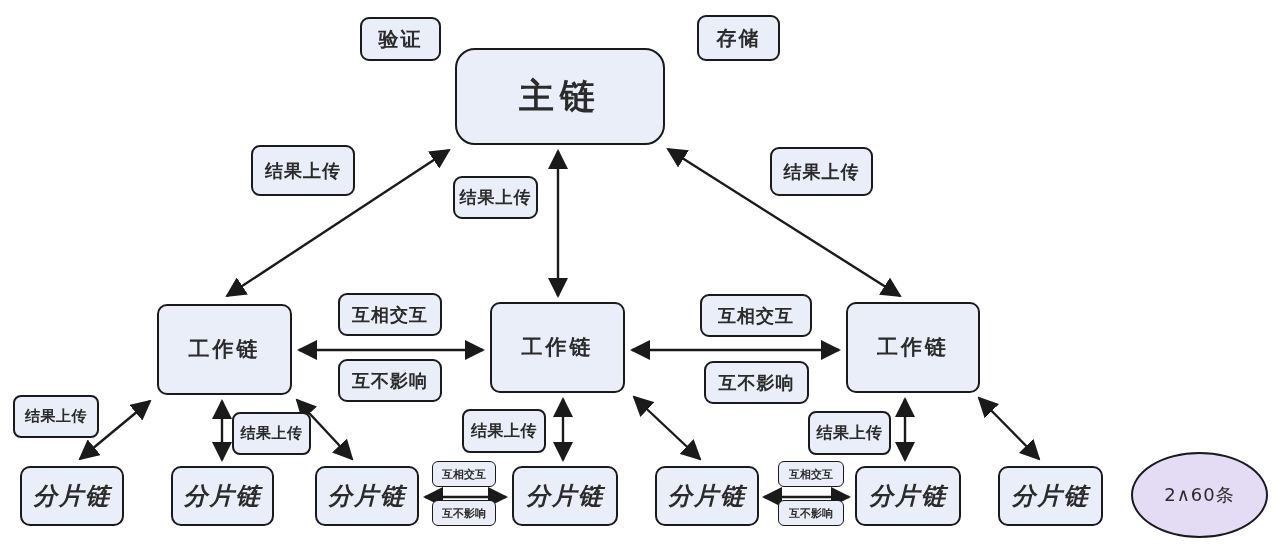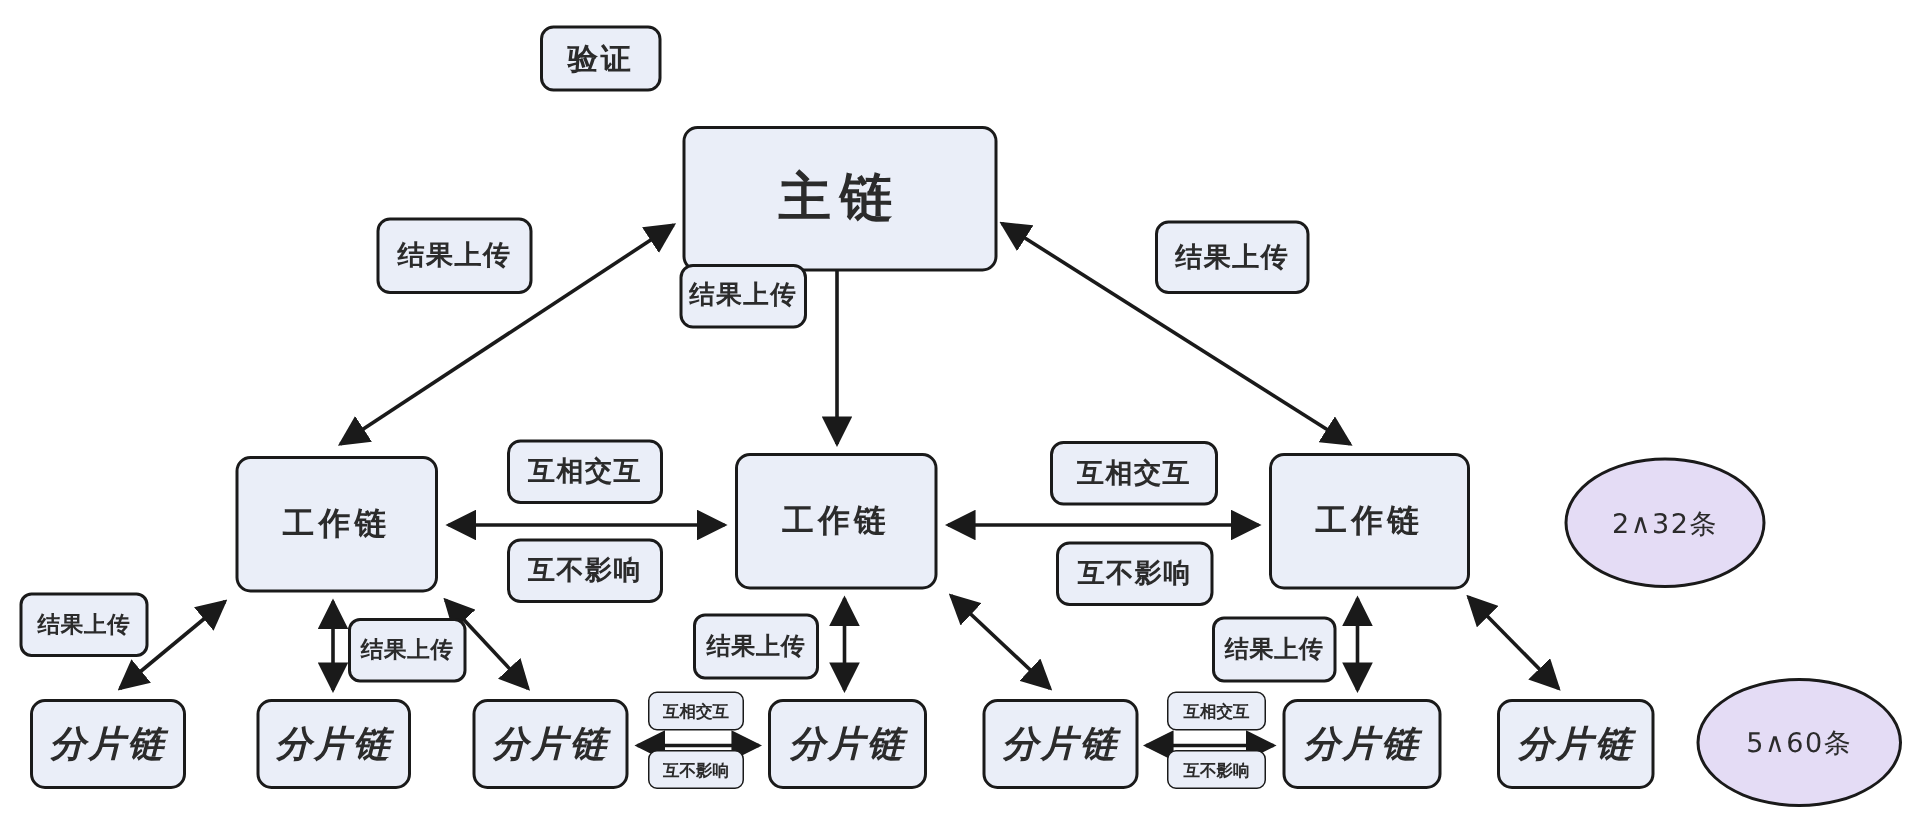--- a/index.html
+++ b/index.html
@@ -36,21 +36,21 @@
     display: flex;
     align-items: center;
     justify-content: center;
     text-align: center;
     font-weight: 600;
     letter-spacing: 2px;
     line-height: 1;
     white-space: nowrap;
   }
   .tag       { font-size: 20px; border-radius: 9px; }
-  .main      { font-size: 35px; border-width: 2.6px; border-radius: 10px; letter-spacing: 6px; margin-top: 36px; }
+  .main      { font-size: 35px; border-width: 2.6px; border-radius: 20px; letter-spacing: 6px; }
   .chain     { font-size: 21px; letter-spacing: 3px; }
   .shard     { font-size: 24px; letter-spacing: 2px; font-style: italic; }
   .mid-label { font-size: 18px; border-width: 2.2px; border-radius: 9px; letter-spacing: 1px; }
   .sm-label  { font-size: 15px; border-width: 2px; border-radius: 8px; letter-spacing: 0.5px; }
   .xs-label  { font-size: 11px; border-width: 1.6px; border-radius: 6px; letter-spacing: 0; font-weight: 600; }
   .badge {
     position: absolute;
     box-sizing: border-box;
     background: var(--badge-fill, #e4dcf5);
     border: 2.8px solid var(--node-border, #1a1a1a);
@@ -85,45 +85,45 @@
     <line x1="563" y1="399" x2="563" y2="460" marker-start="url(#ah)" marker-end="url(#ah)"></line>
     <line x1="634" y1="397" x2="700" y2="459" marker-start="url(#ah)" marker-end="url(#ah)"></line>
     <line x1="905" y1="399" x2="905" y2="460" marker-start="url(#ah)" marker-end="url(#ah)"></line>
     <line x1="979" y1="398" x2="1039" y2="459" marker-start="url(#ah)" marker-end="url(#ah)"></line>
     <line x1="425" y1="497" x2="506" y2="497" marker-start="url(#ah)" marker-end="url(#ah)"></line>
     <line x1="764" y1="497" x2="849" y2="497" marker-start="url(#ah)" marker-end="url(#ah)"></line>
   </svg>
 
   <div class="node tag" style="left:360px; top:17px; width:81px; height:44px;">验证</div>
   <div class="node main" style="left:455px; top:48px; width:210px; height:97px;">主链</div>
+  <div class="node tag" style="left:697px; top:15px; width:83px; height:46px;">存储</div>
 
   <div class="node mid-label" style="left:251px; top:145px; width:104px; height:51px;">结果上传</div>
   <div class="node mid-label" style="left:453px; top:176px; width:85px; height:43px; font-size:17px;">结果上传</div>
   <div class="node mid-label" style="left:770px; top:147px; width:103px; height:49px;">结果上传</div>
 
   <div class="node chain" style="left:157px; top:304px; width:135px; height:91px;">工作链</div>
   <div class="node mid-label" style="left:338px; top:293px; width:104px; height:43px;">互相交互</div>
   <div class="node mid-label" style="left:338px; top:359px; width:104px; height:43px;">互不影响</div>
   <div class="node chain" style="left:490px; top:302px; width:135px; height:91px;">工作链</div>
   <div class="node mid-label" style="left:700px; top:294px; width:112px; height:43px;">互相交互</div>
   <div class="node mid-label" style="left:704px; top:361px; width:105px; height:43px;">互不影响</div>
   <div class="node chain" style="left:846px; top:302px; width:134px; height:91px;">工作链</div>
-  <div class="badge" style="left:1043px; top:305px; width:134px; height:87px;">2∧32条</div>
 
   <div class="node sm-label" style="left:13px; top:395px; width:86px; height:43px;">结果上传</div>
   <div class="node sm-label" style="left:232px; top:412px; width:79px; height:43px;">结果上传</div>
   <div class="node sm-label" style="left:462px; top:409px; width:84px; height:44px; font-size:16px;">结果上传</div>
   <div class="node sm-label" style="left:808px; top:411px; width:83px; height:44px; font-size:16px;">结果上传</div>
 
   <div class="node shard" style="left:20px; top:466px; width:104px; height:60px;">分片链</div>
   <div class="node shard" style="left:171px; top:466px; width:103px; height:60px;">分片链</div>
   <div class="node shard" style="left:315px; top:466px; width:104px; height:60px;">分片链</div>
   <div class="node xs-label" style="left:432px; top:461px; width:64px; height:26px;">互相交互</div>
   <div class="node xs-label" style="left:432px; top:500px; width:64px; height:26px;">互不影响</div>
   <div class="node shard" style="left:512px; top:466px; width:106px; height:60px;">分片链</div>
   <div class="node shard" style="left:655px; top:466px; width:104px; height:60px;">分片链</div>
   <div class="node xs-label" style="left:778px; top:461px; width:66px; height:26px;">互相交互</div>
   <div class="node xs-label" style="left:778px; top:500px; width:66px; height:26px;">互不影响</div>
   <div class="node shard" style="left:855px; top:466px; width:106px; height:60px;">分片链</div>
   <div class="node shard" style="left:998px; top:466px; width:105px; height:60px;">分片链</div>
-  <div class="badge" style="left:1131px; top:452px; width:137px; height:86px;">5∧60条</div>
+  <div class="badge" style="left:1131px; top:452px; width:137px; height:86px;">2∧60条</div>
 
 </div>
 
 </body></html>

